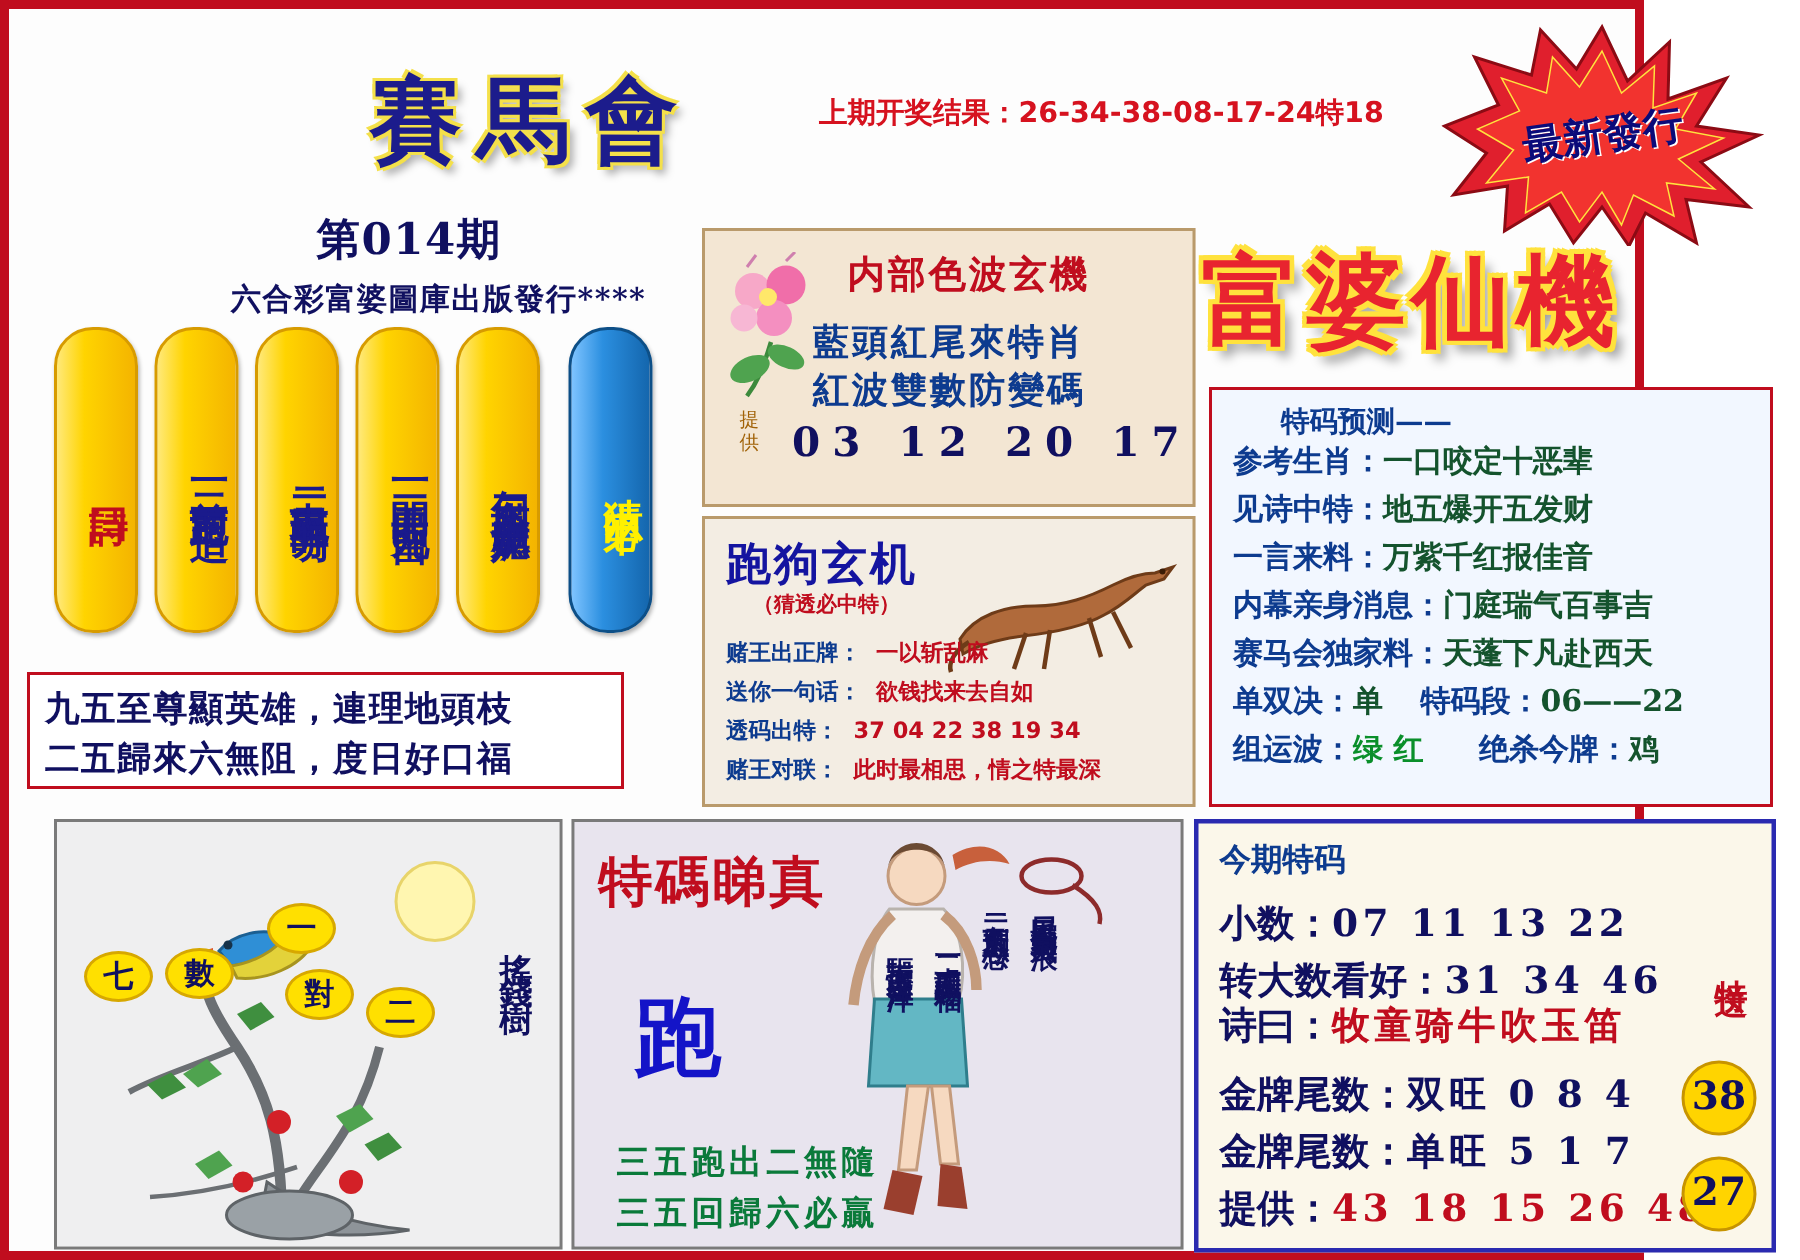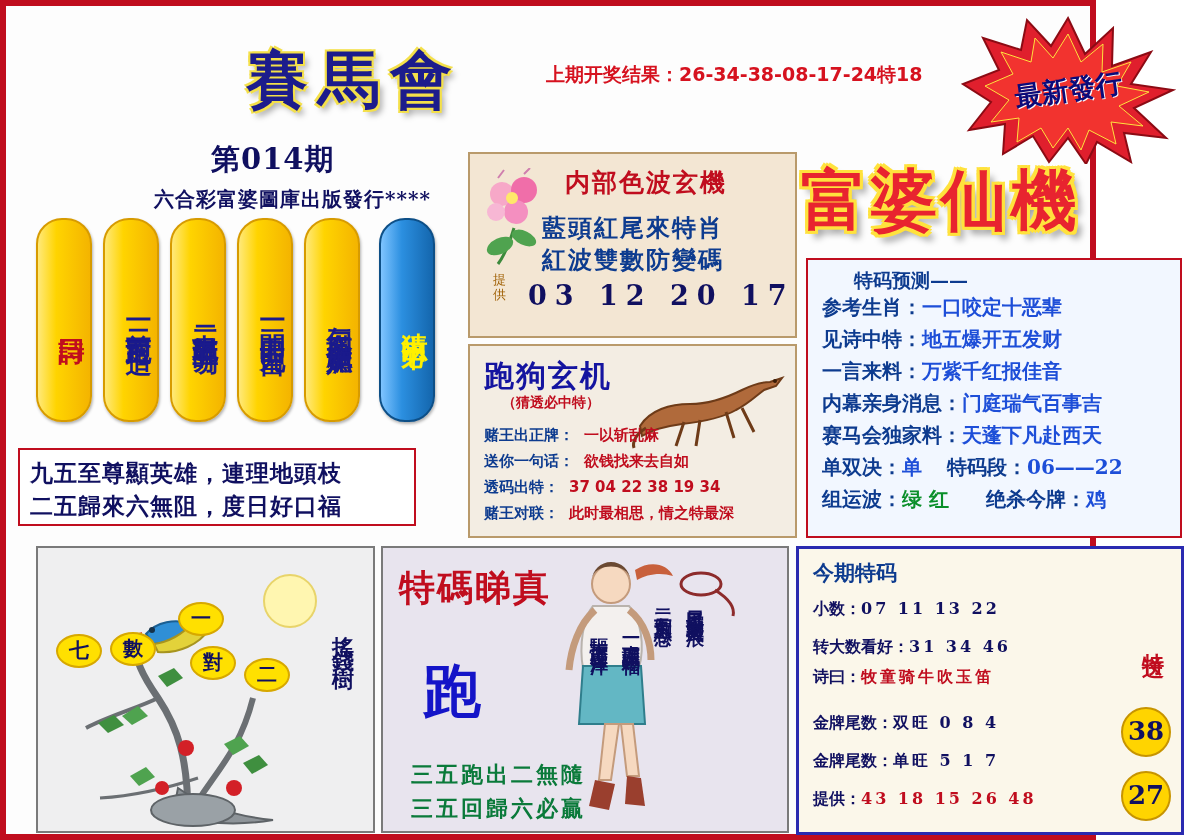--- a/index.html
+++ b/index.html
@@ -173,21 +173,21 @@
     position:absolute;left:14px;top:8px;
     font-family:"DejaVu Serif","Liberation Serif",serif;
     font-size:19px;font-weight:bold;color:#0d3b8f;white-space:nowrap;margin-left:32px;
   }
   .pred-row{
     position:absolute;left:14px;
     font-family:"DejaVu Serif","Liberation Serif",serif;
     font-size:20px;font-weight:bold;white-space:nowrap;
   }
   .pred-row .k{color:#0d3b8f;}
-  .pred-row .v{color:#1d4ed8;}
+  .pred-row .v{color:#14532d;}
   .pred-row .g{color:#0a8f2a;}
 
   
   #pic-left{
     left:30px;top:540px;width:335px;height:283px;
     background:#efefef;border:2px solid #7a7a7a;overflow:hidden;
   }
   .bubble{
     position:absolute;width:42px;height:30px;border-radius:50%;
     background:#ffe000;border:2px solid #d7a800;
@@ -237,21 +237,21 @@
     background:#fbf7ea;border:3px solid #2a2ab0;
   }
   #res-title{
     position:absolute;left:14px;top:10px;
     font-family:"DejaVu Serif","Liberation Serif",serif;
     font-size:21px;font-weight:bold;color:#0d3b8f;white-space:nowrap;
   }
   .res-row{
     position:absolute;left:14px;
     font-family:"DejaVu Serif","Liberation Serif",serif;
-    font-size:16px;font-weight:bold;white-space:nowrap;
+    font-size:25px;font-weight:bold;white-space:nowrap;
   }
   .res-row .k{color:#101060;}
   .res-row .v{color:#101060;letter-spacing:3px;}
   .res-row .v.red{color:#c00d1e;}
   #special-label{
     position:absolute;right:12px;top:86px;width:30px;
     writing-mode:vertical-rl;text-orientation:upright;
     font-family:"DejaVu Serif","Liberation Serif",serif;
     font-size:22px;font-weight:bold;color:#c00d1e;letter-spacing:4px;
   }

